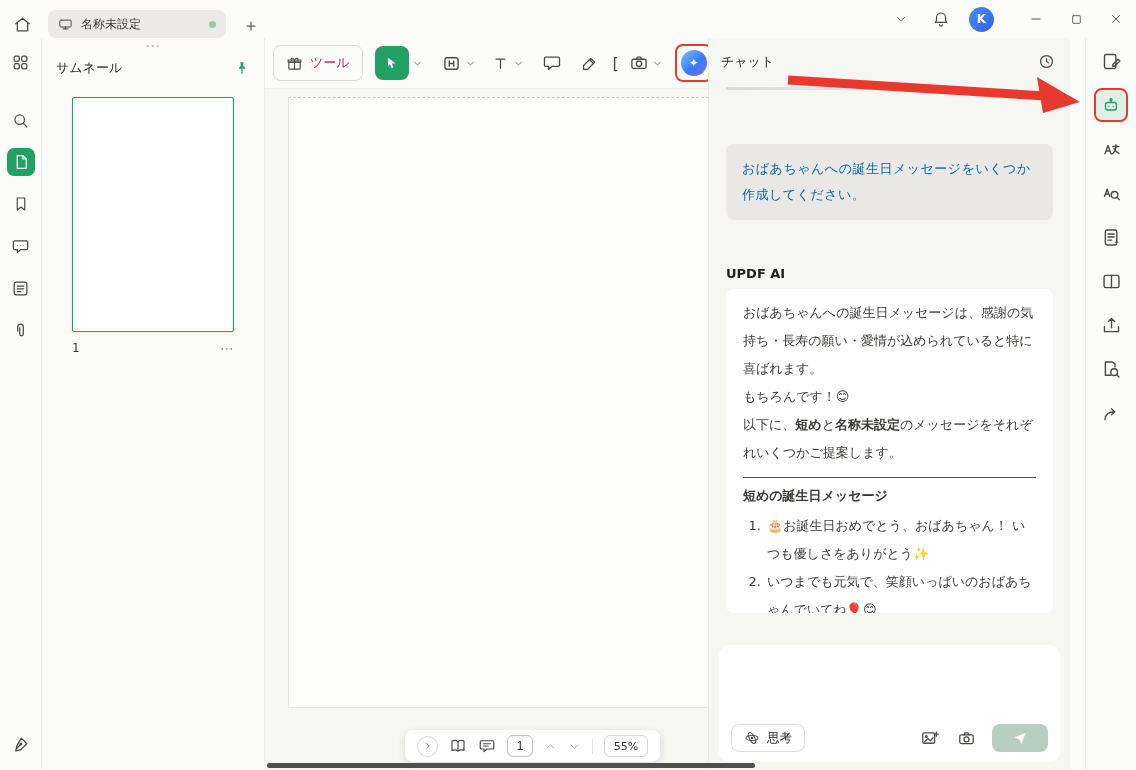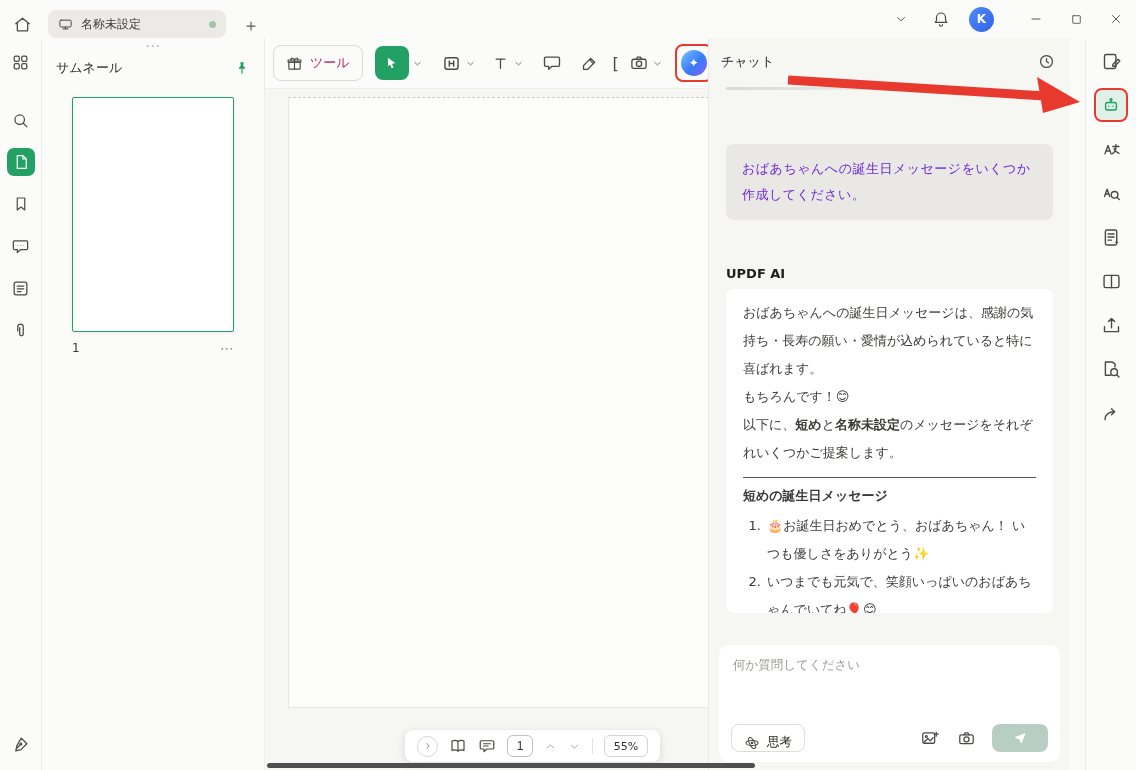--- a/index.html
+++ b/index.html
@@ -54,33 +54,33 @@
   .bb-circle{width:21px;height:21px;border:1px solid #d6d6d3;border-radius:50%;display:flex;align-items:center;justify-content:center}
   .page-box{width:26px;height:22px;border:1px solid #bfbfbc;border-radius:6px;font-size:12px;text-align:center;background:#fff;color:#2f2f2d}
   .bb-divider{width:1px;height:16px;background:#e3e3e0}
   .zoom-box{width:44px;height:22px;border:1px solid #d4d4d1;border-radius:6px;font-size:11px;display:flex;align-items:center;justify-content:center;color:#2f2f2d;background:#fff}
 
   
   .chat-panel{position:absolute;left:708px;top:0;width:362px;bottom:0;background:#f6f6f3;border-left:1px solid #eceae8}
   .chat-header{display:flex;align-items:center;justify-content:space-between;padding:14px 14px 0 12px}
   .chat-title{font-size:13px;color:#2b2b29}
   .chat-divider{height:3px;margin:16px 0 0 17px;width:245px;background:linear-gradient(90deg,#d9d9d5,rgba(217,217,213,0));border-radius:2px}
-  .user-bubble{margin:54px 17px 0;background:#e9e8e4;border-radius:8px;padding:12px 16px;font-size:13px;line-height:26px;letter-spacing:.5px;color:#6d28d9}
+  .user-bubble{margin:54px 17px 0;background:#e9e8e4;border-radius:8px;padding:12px 16px;font-size:13px;line-height:26px;letter-spacing:.5px;color:#0369a1}
   .ai-name{margin:46px 17px 0;font-size:13px;font-weight:bold;color:#1f1f1e}
   .ai-bubble{margin:8px 17px 0;height:324px;overflow:hidden;background:#fff;border-radius:8px;padding:10px 17px 12px;font-size:13px;line-height:28px;color:#3a3a38}
   .ai-bubble b{font-weight:bold}
   .msg-hr{border:none;border-top:1px solid #55555a;margin:10px 0 4px}
   .msg-heading{font-weight:bold;margin:2px 0 2px}
   .msg-list{list-style:decimal;margin:0 0 0 6px;padding-left:16px}
   .msg-list li{padding-left:2px}
   .chat-input-card{position:absolute;left:10px;right:10px;bottom:8px;height:117px;background:#fff;border-radius:10px}
   .chat-textarea{width:100%;height:62px;border:none;outline:none;resize:none;background:transparent;padding:12px 14px;font-size:12.5px;font-family:inherit;color:#2f2f2d}
   .chat-textarea::placeholder{color:#9a9a97}
   .chat-input-row{position:absolute;left:12px;right:12px;bottom:10px;display:flex;align-items:center}
-  .thinking-btn{display:flex;align-items:flex-end;gap:7px;height:28px;padding:0 12px;border:1px solid #dcdcd9;border-radius:8px;font-size:12.5px;color:#2f2f2d;background:#fff}
+  .thinking-btn{display:flex;align-items:center;gap:7px;height:28px;padding:0 12px;border:1px solid #dcdcd9;border-radius:8px;font-size:12.5px;color:#2f2f2d;background:#fff}
   .input-icons{margin-left:auto;display:flex;align-items:center;gap:18px}
   .send-btn{margin-left:16px;width:56px;height:28px;border-radius:8px;background:#b9cec3;display:flex;align-items:center;justify-content:center}
 
   
   .right-strip{position:absolute;left:1085px;top:0;width:51px;bottom:0;background:#fbfbf9;border-left:1px solid #eceae8;display:flex;flex-direction:column;align-items:center}
   .rs-btn{width:30px;height:30px;display:flex;align-items:center;justify-content:center;border-radius:7px;position:relative}
   .rs-btn.ai-active{background:#dff0e6}
 
   
   .hscrollbar{position:absolute;left:267px;top:763px;width:488px;height:5px;background:#4f4f4f;border-radius:3px;z-index:40}
@@ -386,21 +386,20 @@
         <p>もちろんです！😊</p>
         <p><span>以下に、</span><b>短め</b><span>と</span><b>名称未設定</b><span>のメッセージをそれぞれいくつかご提案します。</span></p>
         <hr class="msg-hr">
         <p class="msg-heading">短めの誕生日メッセージ</p>
         <ol class="msg-list">
           <li>🎂お誕生日おめでとう、おばあちゃん！ いつも優しさをありがとう✨</li>
           <li>いつまでも元気で、笑顔いっぱいのおばあちゃんでいてね🎈😊</li>
         </ol>
       </div>
       <div class="chat-input-card">
-        <textarea class="chat-textarea" placeholder="何か質問してください" style=""></textarea>
         <div class="chat-input-row">
           <div class="thinking-btn">
             <span>
               <svg class="ic" width="16" height="16" viewBox="0 0 24 24">
                   <circle cx="12" cy="12" r="2" fill="#4a4a47" stroke="none"></circle>
                   <ellipse cx="12" cy="12" rx="9" ry="3.8"></ellipse>
                   <ellipse cx="12" cy="12" rx="9" ry="3.8" transform="rotate(62 12 12)"></ellipse>
                 </svg>
             </span>
             <span>思考</span>

